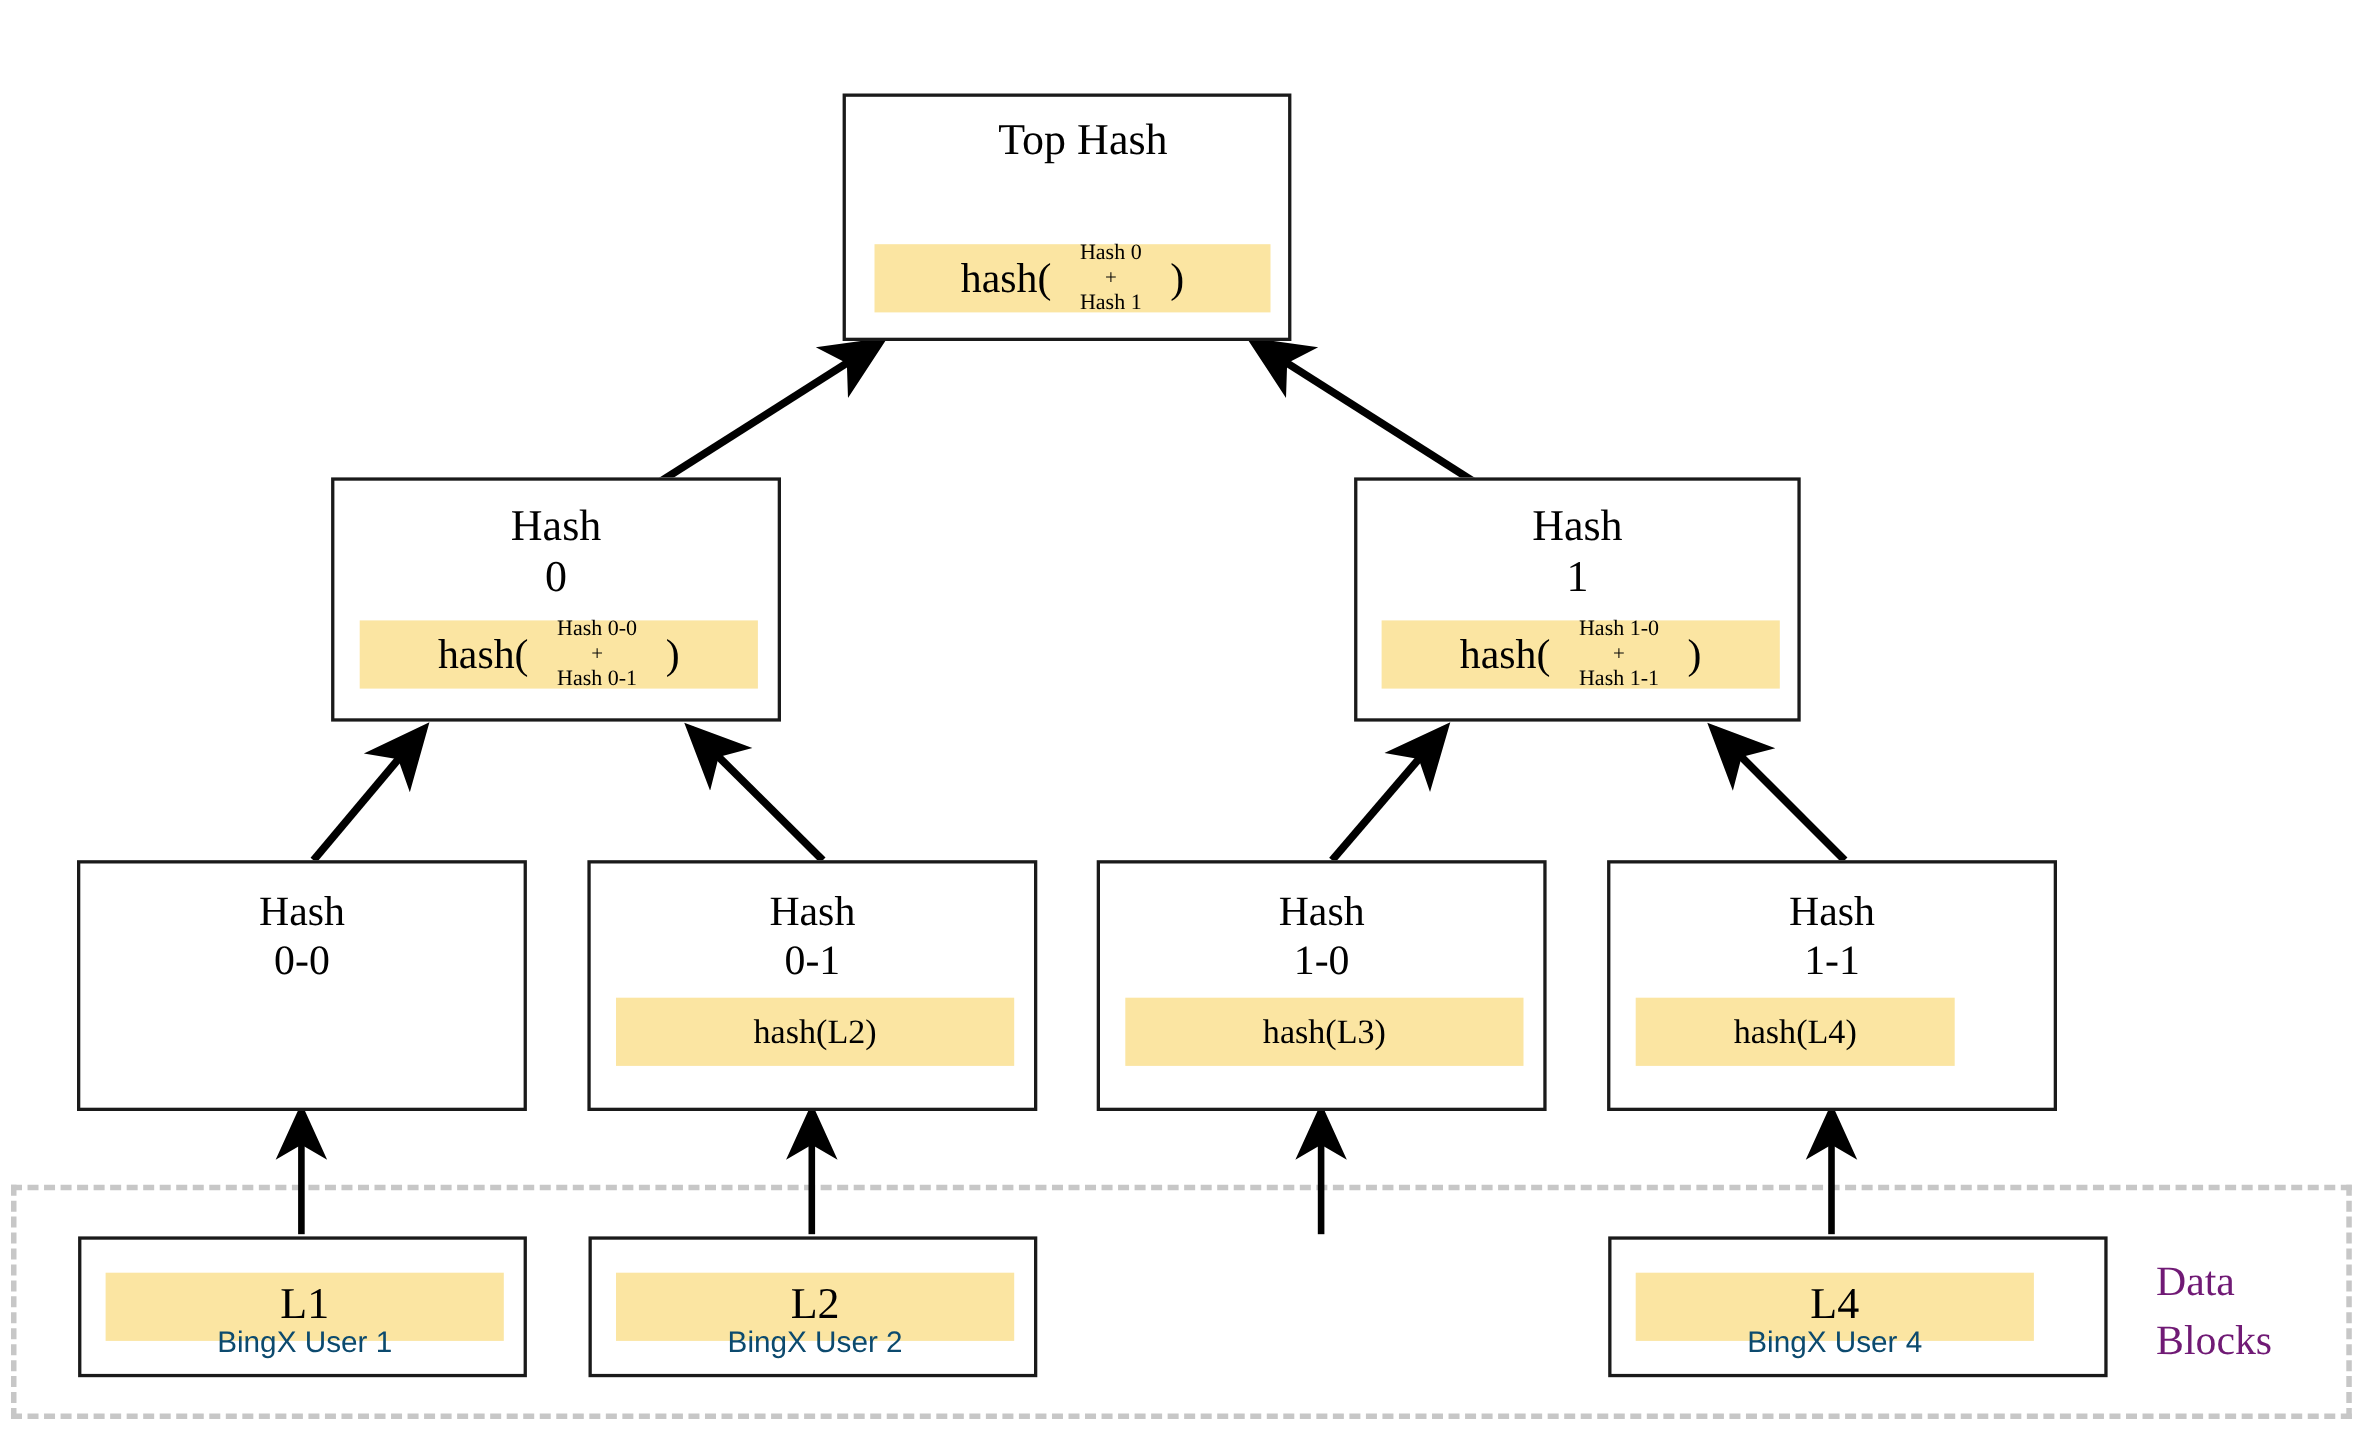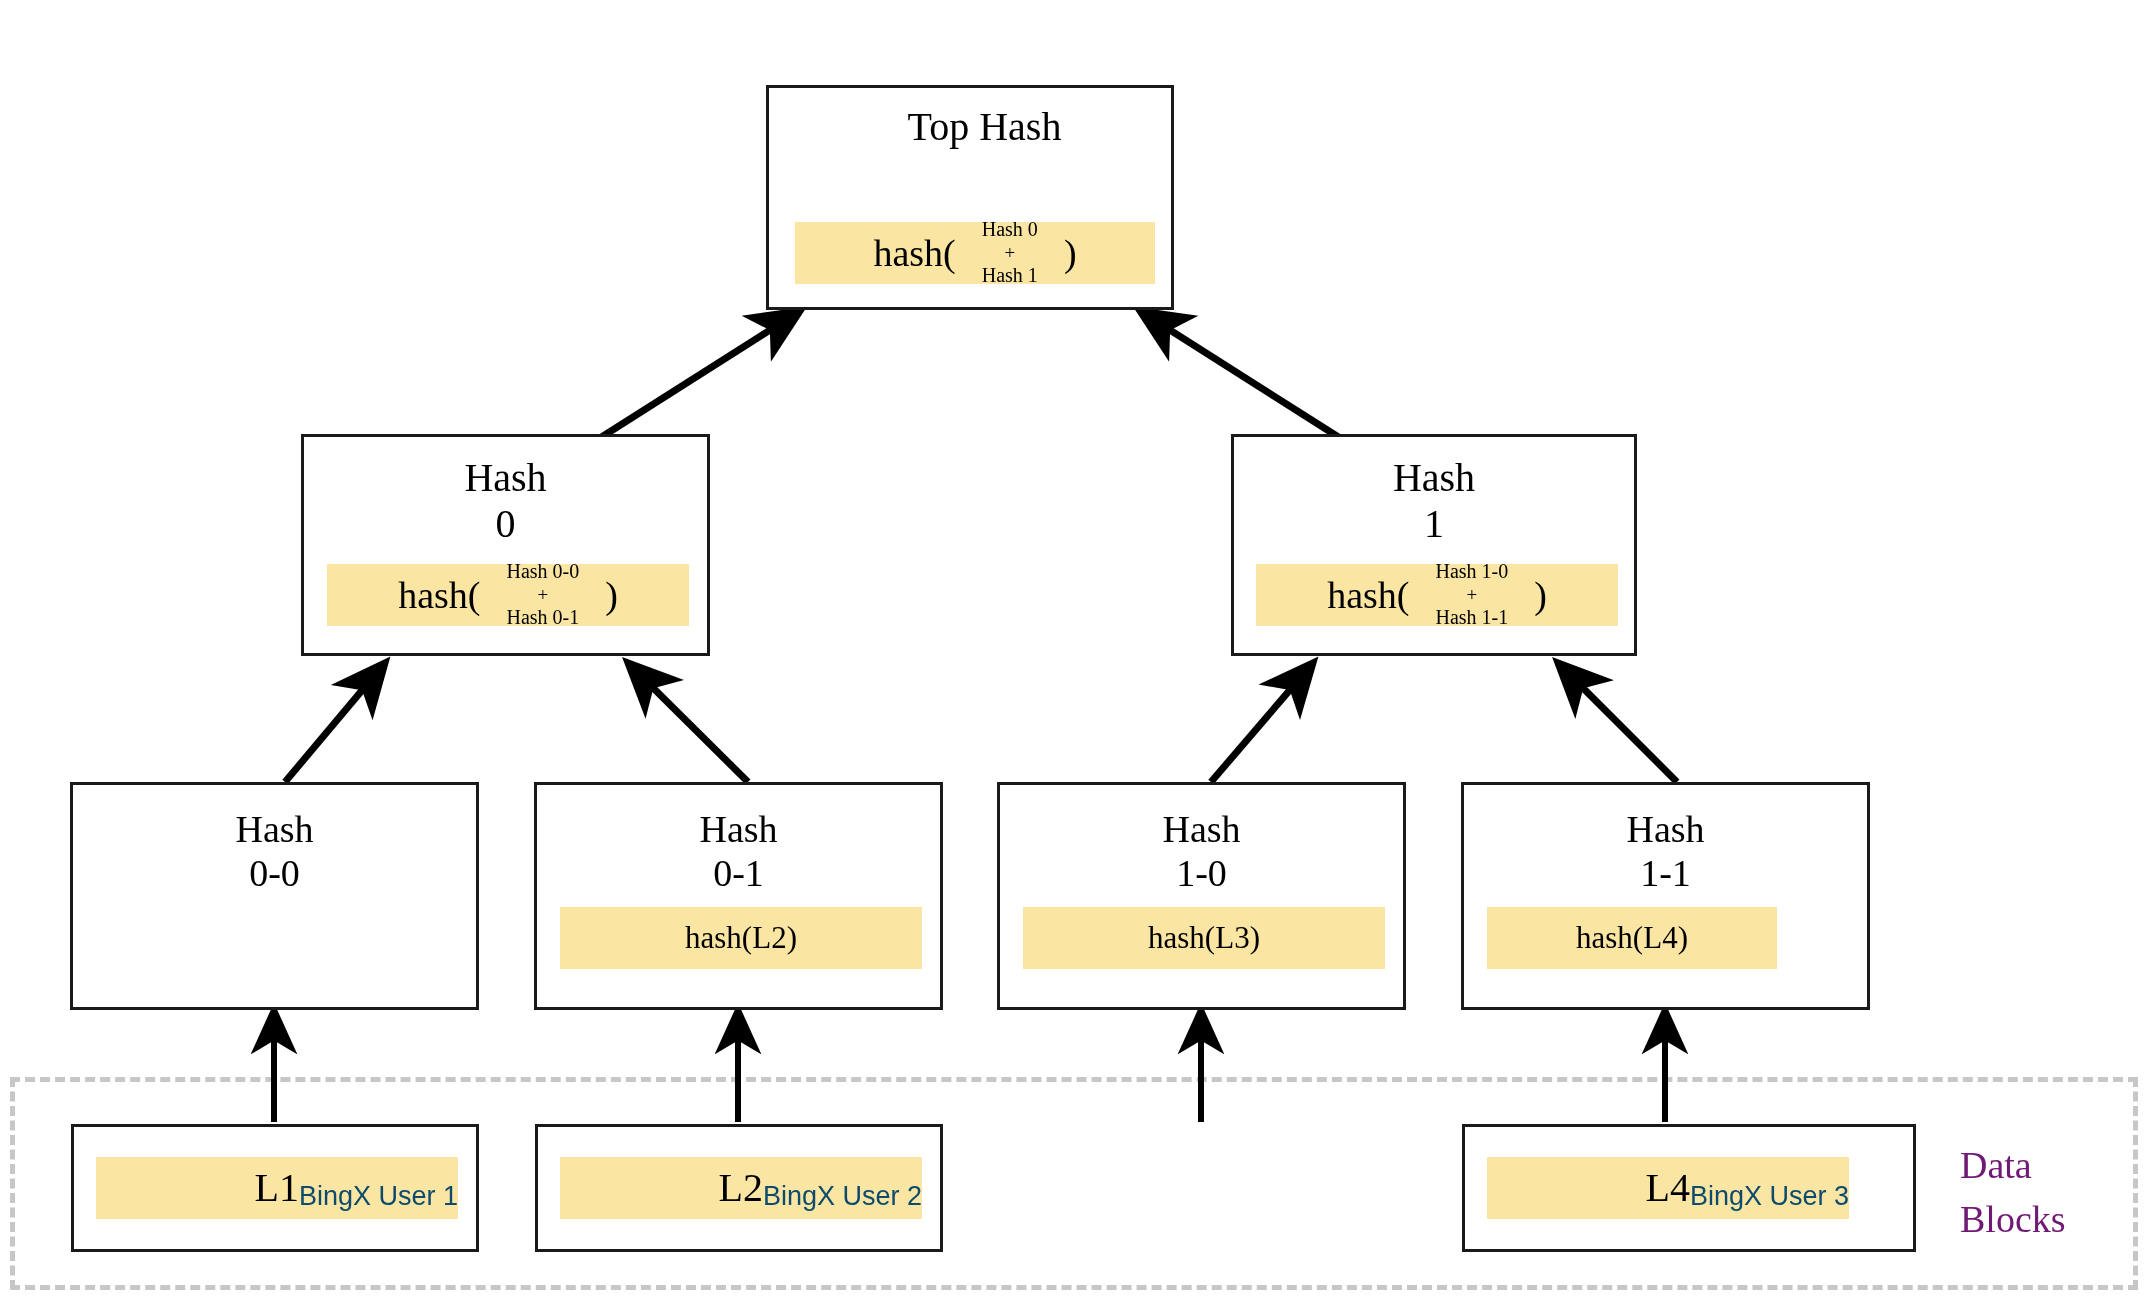--- a/index.html
+++ b/index.html
@@ -64,21 +64,21 @@
     line-height: 1.18;
     margin: 0 26px;
   }
   .formula .stack .plus { font-size: 19px; }
 
   
   .band.simple { font-size: 31px; }
 
   
   .band.datablock {
-    flex-direction: row;
+    flex-direction: column;
     justify-content: flex-end;
     align-items: center;
     padding-bottom: 0;
   }
   .dblabel {
     font-size: 40px;
     line-height: 1.0;
     color: #000000;
     font-family: "Liberation Serif", "DejaVu Serif", serif;
   }
@@ -239,17 +239,17 @@
     <div class="band datablock" style="left:22px; top:30px; width:362px; height:62px;">
       <span class="dblabel">L2</span>
       <span class="dbuser">BingX User 2</span>
     </div>
   </div>
 
 
   <div class="node" style="left:1462px; top:1124px; width:454px; height:128px;">
     <div class="band datablock" style="left:22px; top:30px; width:362px; height:62px;">
       <span class="dblabel">L4</span>
-      <span class="dbuser">BingX User 3</span>
+      <span class="dbuser">BingX User 4</span>
     </div>
   </div>
 
 </div>
 
 </body></html>

